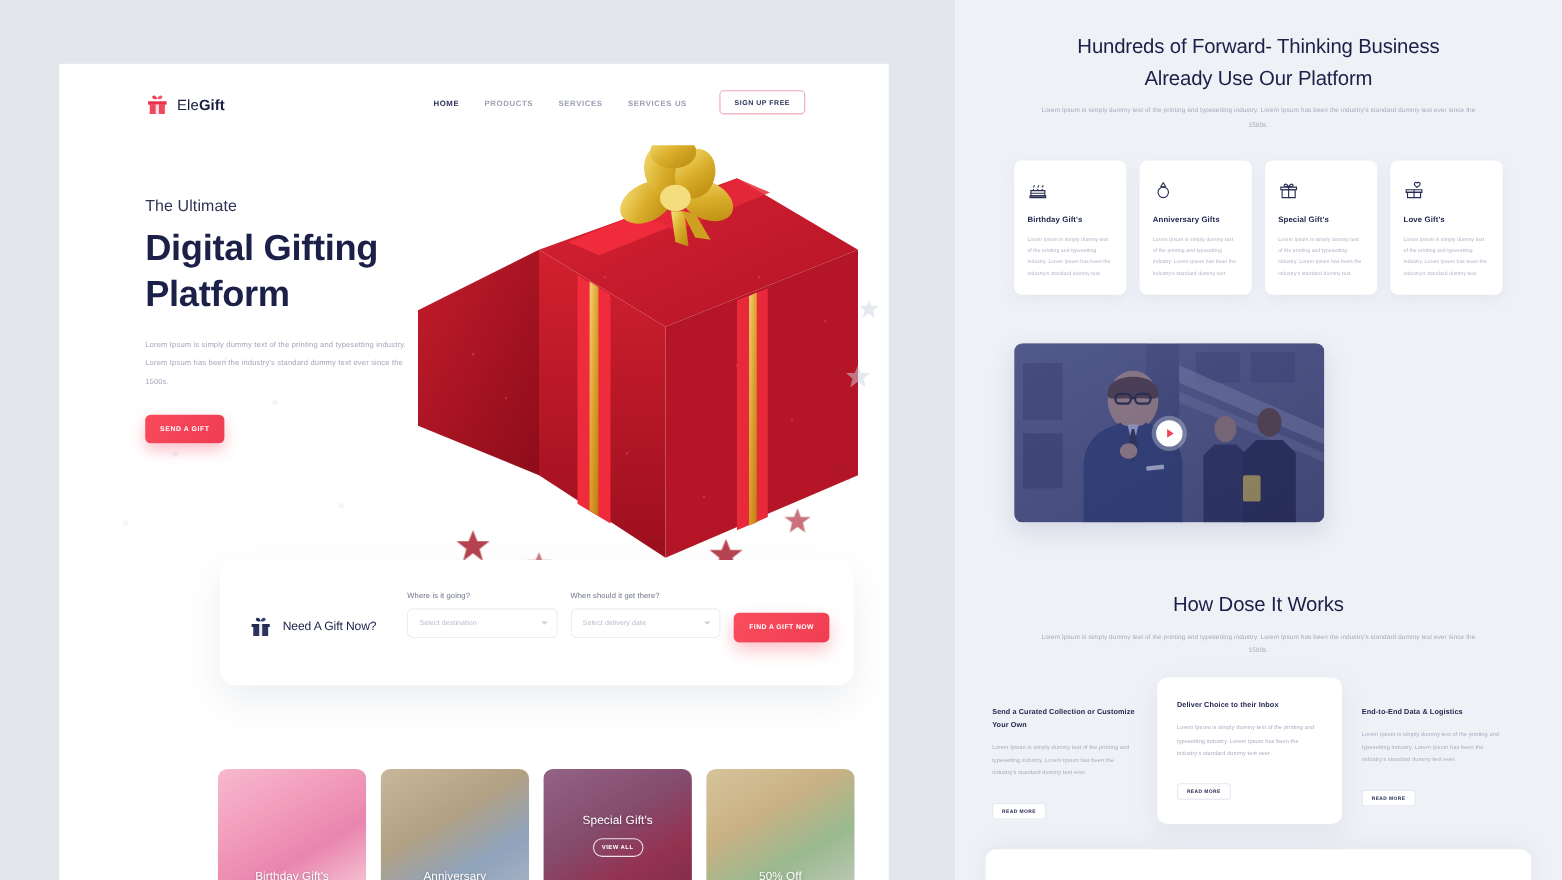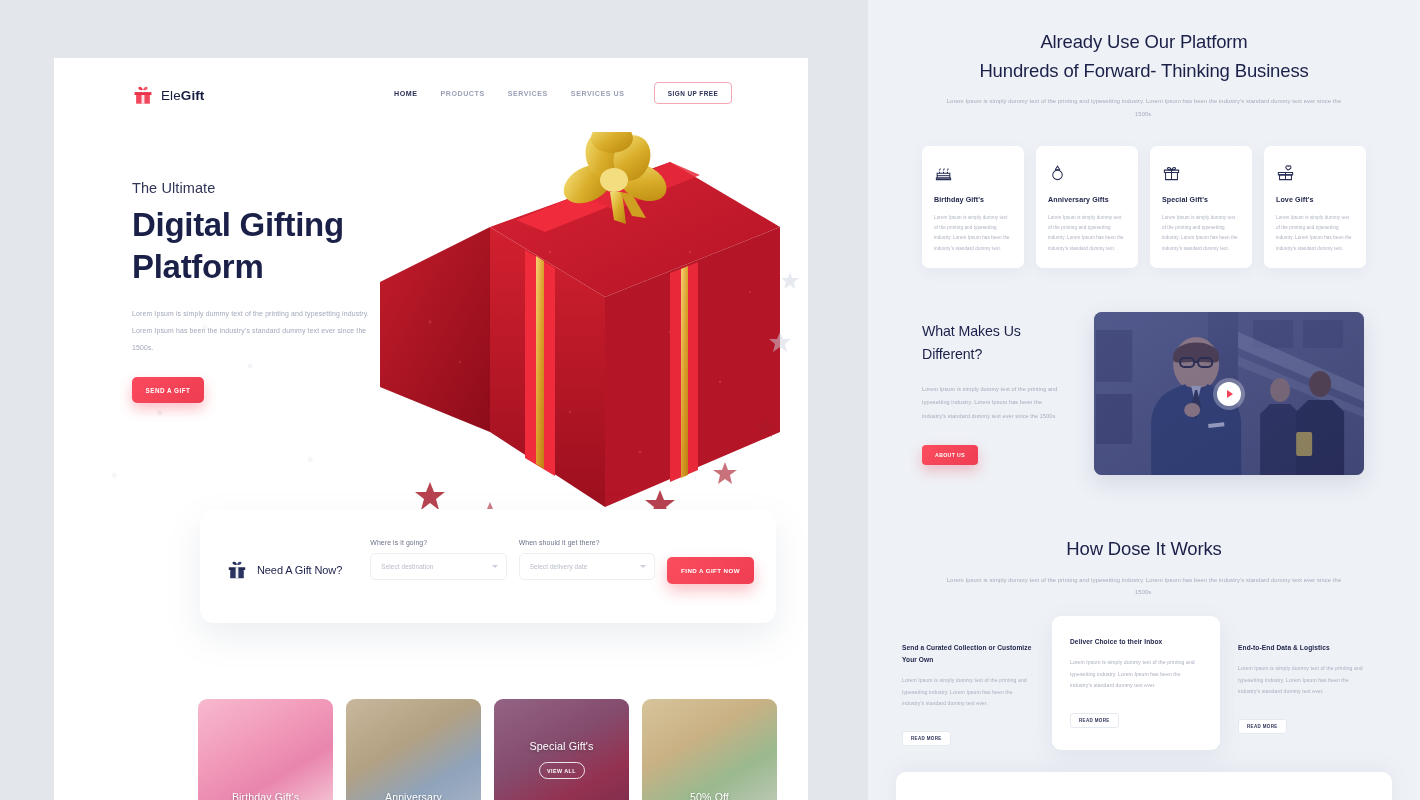--- a/index.html
+++ b/index.html
@@ -684,22 +684,22 @@
         </div>
       </div>
 
     </div>
   </div>
 
   <div class="right-panel">
 
     <div class="rp-block-1">
       <div class="section-head">
+        <div class="section-title">Hundreds of Forward- Thinking Business</div>
         <div class="section-title">Already Use Our Platform</div>
-        <div class="section-title">Hundreds of Forward- Thinking Business</div>
         <div class="section-sub">Lorem Ipsum is simply dummy text of the printing and typesetting industry. Lorem Ipsum has been the industry's standard dummy text ever since the 1500s.</div>
       </div>
 
       <div class="feature-row">
         <div class="feature-card">
           <div class="feature-icon">
             <svg width="19" height="19" viewBox="0 0 24 24" fill="none" stroke="#262c54" stroke-width="1.3">
               <path d="M3 19h18v2H3z"></path>
               <path d="M4 13h16v6H4z"></path>
               <path d="M7 13v-2M12 13v-2M17 13v-2"></path>
@@ -745,28 +745,20 @@
               <path d="M15.5 4.2c1 -1.1 2.7-.9 3.3.4.5 1.1-.2 2.3-1.3 3l-2.3 1.5-2-1.9c-.9-.9-1.1-2.2-.3-3 .8-.8 2-.6 2.6 0z"></path>
             </svg>
           </div>
           <div class="feature-title">Love Gift's</div>
           <div class="feature-text">Lorem Ipsum is simply dummy text of the printing and typesetting industry. Lorem Ipsum has been the industry's standard dummy text.</div>
         </div>
       </div>
     </div>
 
     <div class="diff-section">
-      <div class="diff-copy">
-        <div class="diff-title">
-          <div>What Makes Us</div>
-          <div>Different?</div>
-        </div>
-        <p class="diff-text">Lorem Ipsum is simply dummy text of the printing and typesetting industry. Lorem Ipsum has been the industry's standard dummy text ever since the 1500s.</p>
-        <button class="about-btn">ABOUT US</button>
-      </div>
 
       <div class="video-wrap">
         <svg class="video-thumb" viewBox="0 0 282 163" preserveAspectRatio="xMidYMid slice">
           <defs>
             <linearGradient id="vbg" x1="0" y1="0" x2="1" y2="1">
               <stop offset="0" stop-color="#5b6484"></stop>
               <stop offset="1" stop-color="#3a4266"></stop>
             </linearGradient>
             <linearGradient id="tint" x1="0" y1="0" x2="1" y2="1">
               <stop offset="0" stop-color="#3b3f8c" stop-opacity=".42"></stop>

